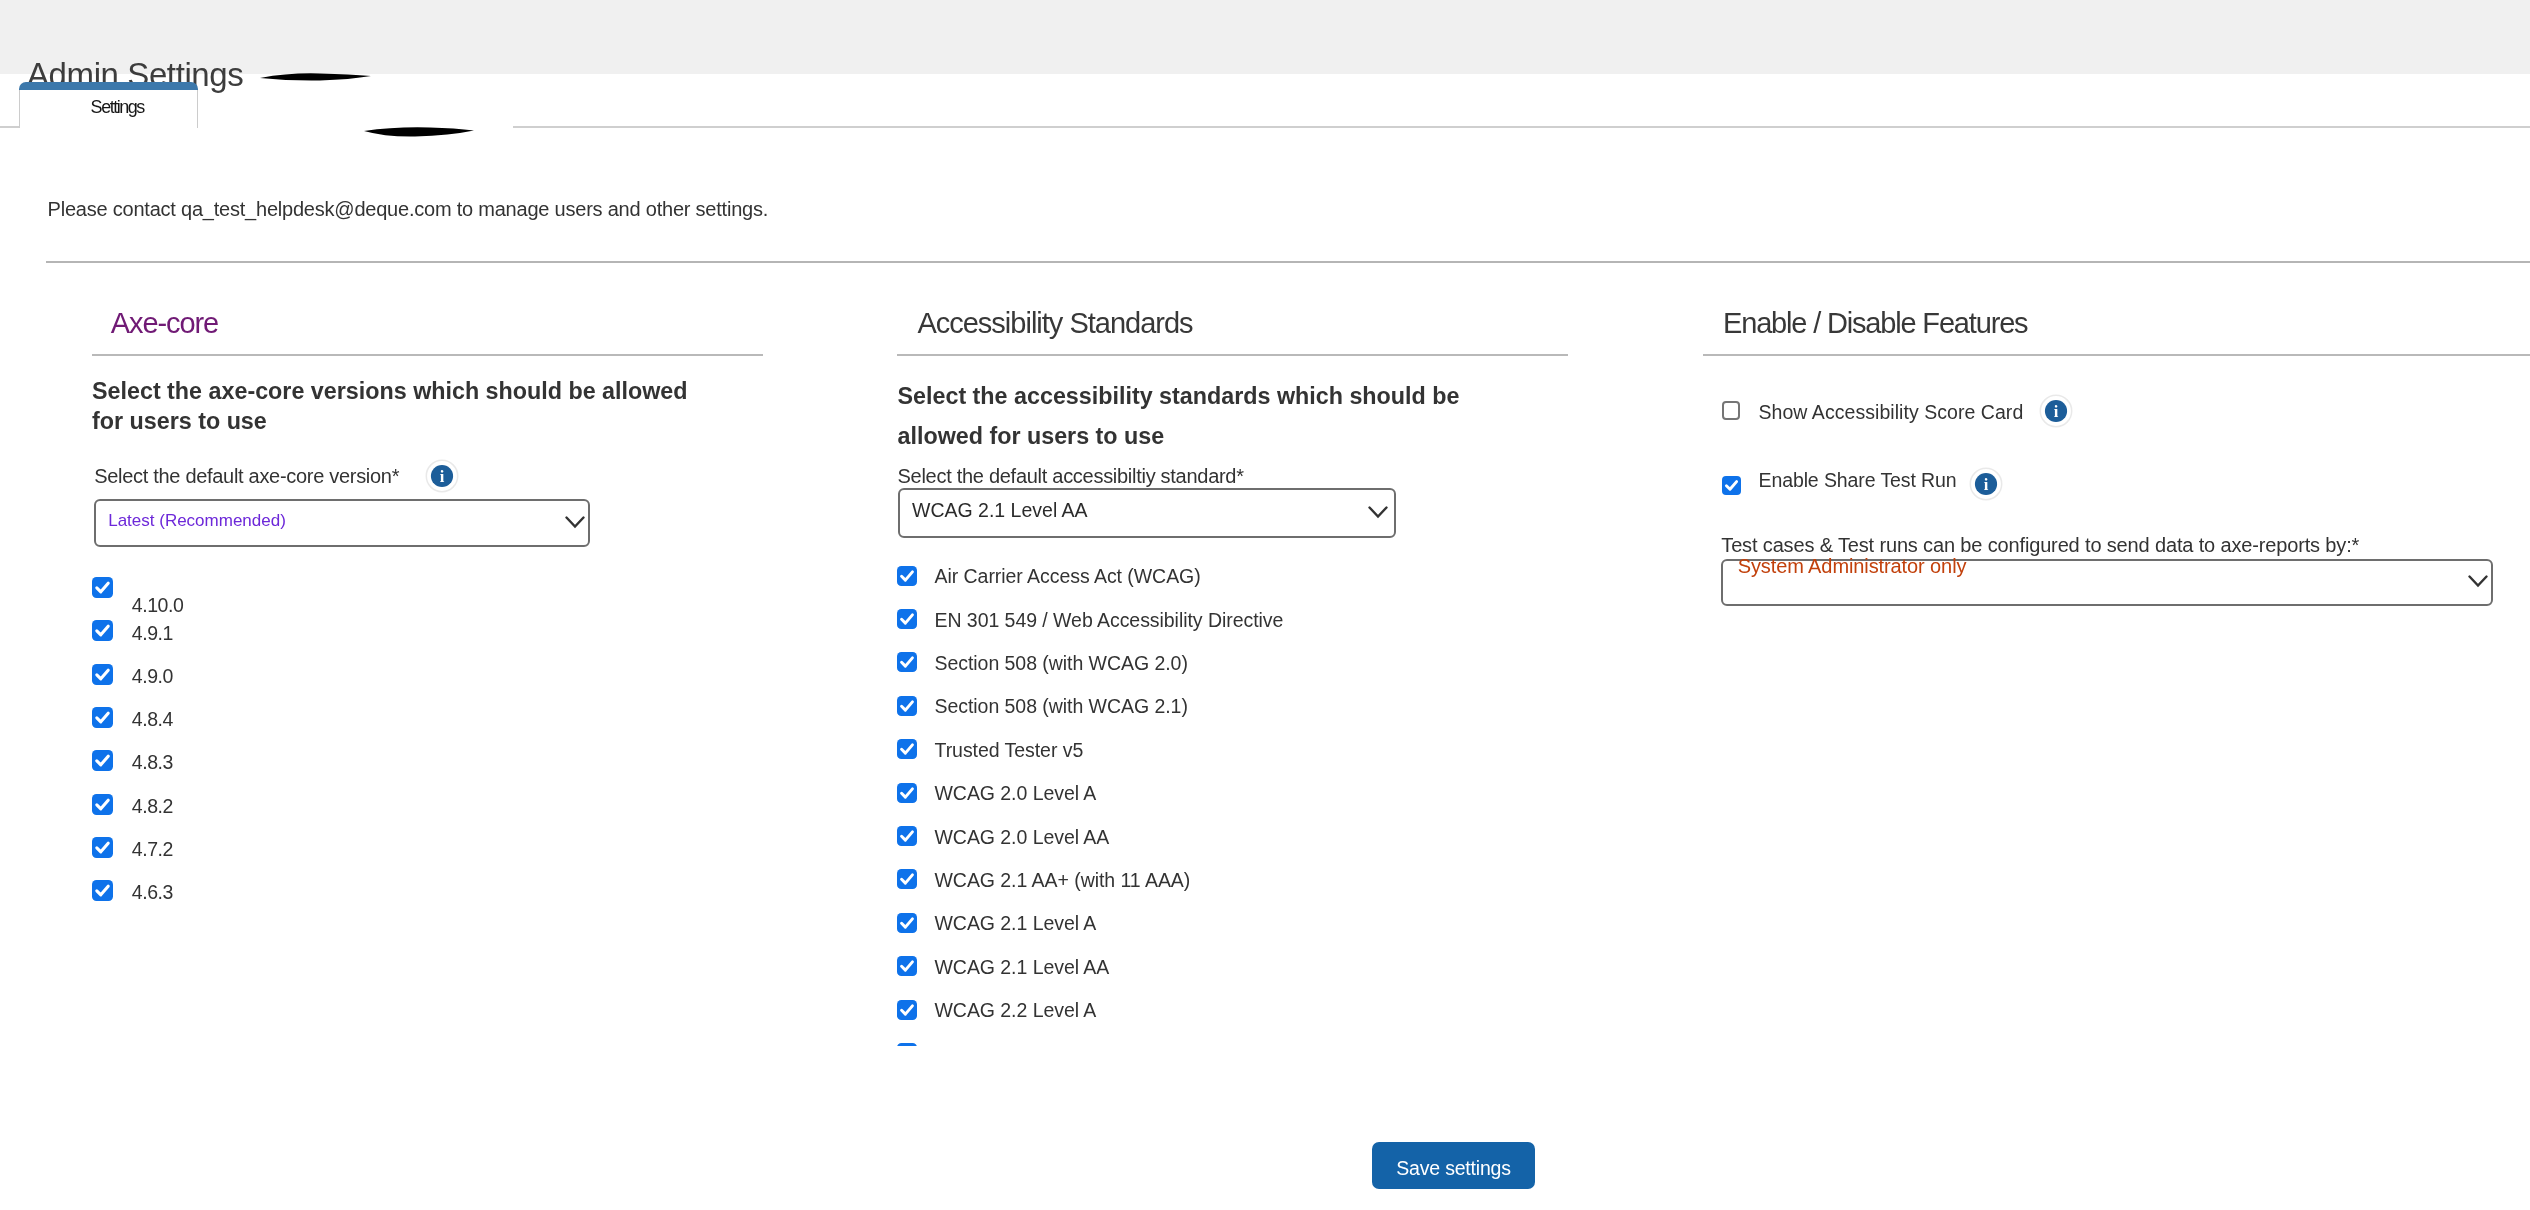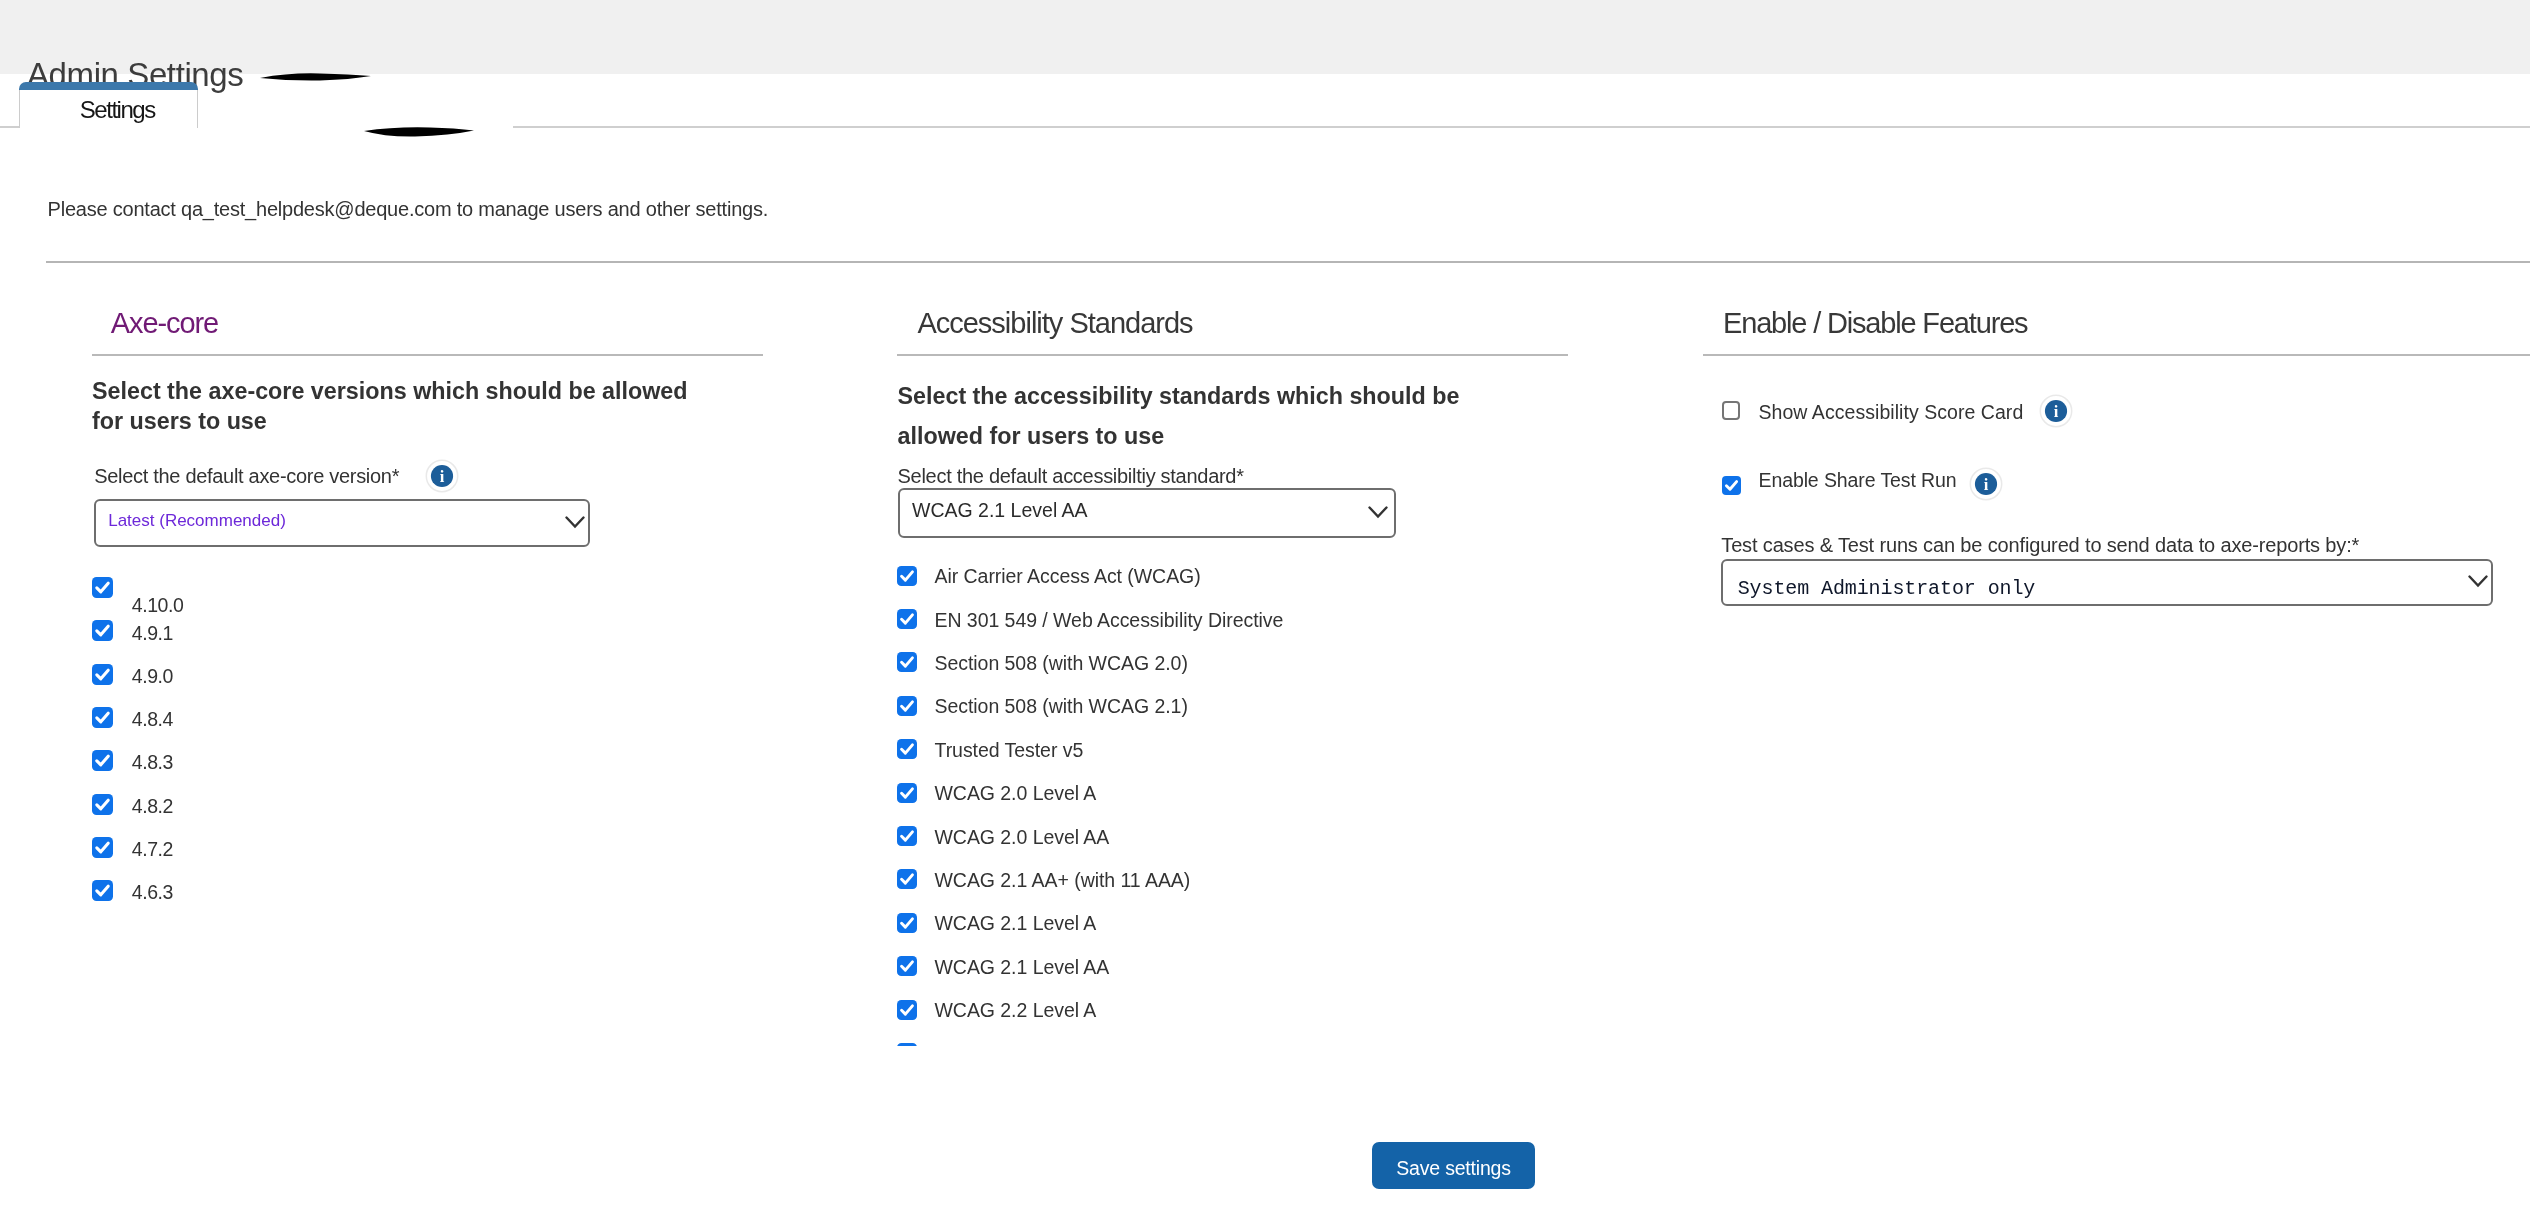--- a/index.html
+++ b/index.html
@@ -12,21 +12,21 @@
 <body>
 
 <div class="abs" style="left:0;top:0;width:2530px;height:73.5px;background:#f0f0f0;"></div>
 <div class="t" style="left:27px;top:22.4px;font-size:33px;letter-spacing:-0.4px;color:#3d3d3d;margin-top:36px;">Admin Settings</div>
 
 <div class="abs" style="left:0;top:125.5px;width:2530px;height:2px;background:#cfcfcf;"></div>
 <div class="abs" style="left:197.5px;top:124px;width:315px;height:5px;background:#fff;"></div>
 
 <div class="abs" style="left:19px;top:82px;width:178.5px;height:7.5px;background:#3c78ab;border-radius:7px 7px 0 0;"></div>
 <div class="abs" style="left:19px;top:89.5px;width:178.5px;height:38px;background:#fff;border-left:1.5px solid #ccc;border-right:1.5px solid #ccc;"></div>
-<div class="t" style="left:19px;top:98px;width:178.5px;text-align:center;font-size:24px;letter-spacing:-1.47px;color:#161616;padding-left:18px;">Settings</div>
+<div class="t" style="left:19px;top:98px;width:178.5px;text-align:center;font-size:18px;letter-spacing:-1.47px;color:#161616;padding-left:18px;">Settings</div>
 
 <svg class="abs" style="left:250px;top:65px;" width="240" height="85" viewBox="0 0 240 85">
   <path d="M10,13 Q40,7.5 70,8.5 Q100,9.2 121,11 Q100,14.5 70,15.5 Q40,16 10,13 Z" fill="#000"></path>
   <path d="M114,66 Q145,61.5 180,62.5 Q205,63.2 224,65.5 Q200,70.5 165,71.5 Q135,72 114,66 Z" fill="#000"></path>
 </svg>
 
 <div class="t" style="left:47.6px;top:198.5px;font-size:20px;letter-spacing:-0.22px;">Please contact qa_test_helpdesk@deque.com to manage users and other settings.</div>
 
 <div class="abs" style="left:46px;top:261px;width:2484px;height:1.5px;background:#b5b5b5;"></div>
 
@@ -182,20 +182,20 @@
 </svg>
 <div class="t" style="left:1758.5px;top:471.35px;font-size:19.5px;letter-spacing:-0.1px;">Enable Share Test Run</div>
 <svg class="abs" style="left:1968.5px;top:467.3px;" width="34" height="34" viewBox="0 0 34 34">
   <circle cx="17" cy="17" r="15.7" fill="#fff" stroke="#e9e9e9" stroke-width="1.5"></circle>
   <circle cx="17" cy="17" r="11.1" fill="#1c5d99"></circle>
   <text x="17" y="23" text-anchor="middle" font-family="Liberation Serif, serif" font-weight="bold" font-size="16.5px" fill="#fff">i</text>
 </svg>
 
 <div class="t" style="left:1721.3px;top:534.7px;font-size:20px;letter-spacing:-0.15px;">Test cases &amp; Test runs can be configured to send data to axe-reports by:*</div>
 <div class="abs" style="left:1721px;top:559px;width:772px;height:46.5px;background:#fff;border:2px solid #6e6e6e;border-radius:6px;"></div>
-<div class="t" style="left:1737.7px;top:579px;font-size:20px;letter-spacing:-0.1px;color:#0f172a;font-family:Liberation Mono, monospace;">System Administrator only</div>
+<div class="t" style="left:1737.7px;top:556px;font-size:20px;letter-spacing:-0.1px;color:#c2410c;">System Administrator only</div>
 <svg class="abs" style="left:2467.6px;top:575.3px;" width="20" height="14" viewBox="0 0 20 14">
   <path d="M1.5,1.5 L10,10.5 L18.5,1.5" fill="none" stroke="#333" stroke-width="2.4" stroke-linecap="round"></path>
 </svg>
 
 <div class="abs" style="left:1372px;top:1142px;width:163px;height:46.5px;background:#1463a8;border-radius:7px;display:flex;align-items:center;justify-content:center;">
   <span style="color:#fff;font-size:19.5px;letter-spacing:-0.2px;padding-top:7px;">Save settings</span>
 </div>
 
 </body></html>

